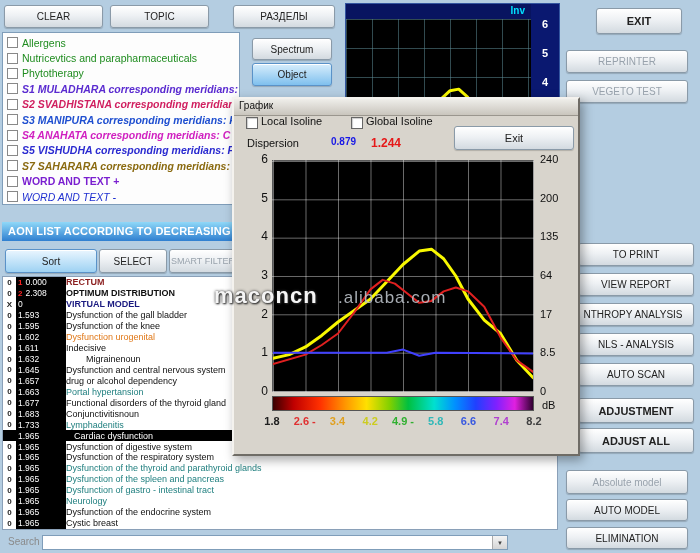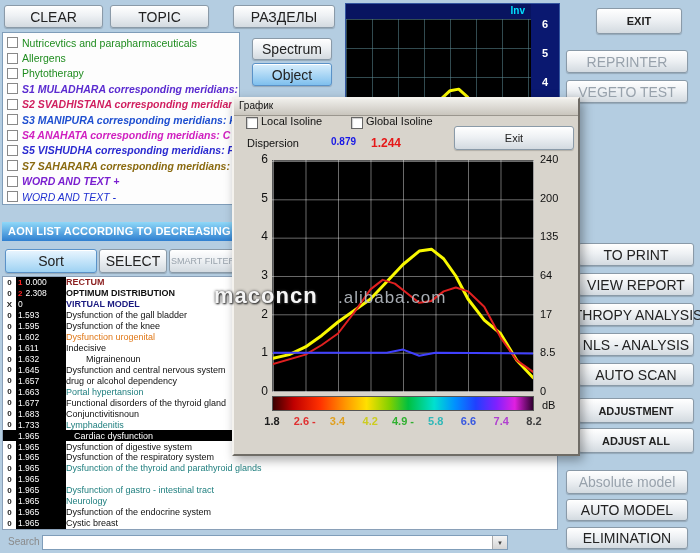--- a/index.html
+++ b/index.html
@@ -1,20 +1,20 @@
 <!DOCTYPE html>
 <html><head>
 <meta charset="utf-8">
 <style>
   html,body{margin:0;padding:0;}
   .root{position:relative;width:700px;height:553px;background:#b4cde1;overflow:hidden;
         font-family:"Liberation Sans",sans-serif;color:#222;}
   .btn{position:absolute;display:flex;align-items:center;justify-content:center;
        background:linear-gradient(180deg,#ffffff,#eef1f4 45%,#d3dae0);
-       border:1px solid #8a9aa8;border-radius:3px;font-size:14px;color:#222;cursor:pointer;
+       border:1px solid #8a9aa8;border-radius:3px;font-size:10px;color:#222;cursor:pointer;
        box-shadow:inset 0 1px 0 #fff,0 1px 1px rgba(0,0,0,.18);white-space:nowrap;}
   .btn.bold{font-weight:bold;font-size:11px;}
   .btn.disabled{color:#98a2ac;}
   .btn-blue{background:linear-gradient(180deg,#d8eefc,#7fc0ee);border-color:#5a92c8;}
   .btn-sort{background:linear-gradient(180deg,#eaf6ff,#9ed2f3);border-color:#5a92c8;}
   .tree{position:absolute;left:2px;top:32px;width:238px;height:173px;background:#fdfdfd;
         border:1px solid #7f9db9;overflow:hidden;padding:2px 0 0 2px;box-sizing:border-box;z-index:1;}
   .titem{display:flex;align-items:center;height:15.4px;font-size:10.5px;gap:4px;white-space:nowrap;}
   .cb{width:9px;height:9px;border:1px solid #888;background:#fff;flex:none;margin-left:2px;}
   .banner{position:absolute;left:2px;top:222px;width:556px;height:19px;z-index:1;
@@ -81,28 +81,28 @@
 
 <div class="root">
 
   <div class="btn" style="left:4px;top:5px;width:97px;height:21px">CLEAR</div>
   <div class="btn" style="left:110px;top:5px;width:97px;height:21px">TOPIC</div>
   <div class="btn" style="left:233px;top:5px;width:100px;height:21px">РАЗДЕЛЫ</div>
 
   <div class="tree" id="tree">
       <div class="titem">
         <span class="cb"></span>
+        <span style="color: rgb(31, 140, 31);">Allergens</span>
+      </div>
+      <div class="titem">
+        <span class="cb"></span>
         <span style="color: rgb(31, 140, 31);">Nutricevtics and parapharmaceuticals</span>
       </div>
       <div class="titem">
         <span class="cb"></span>
-        <span style="color: rgb(31, 140, 31);">Allergens</span>
-      </div>
-      <div class="titem">
-        <span class="cb"></span>
         <span style="color: rgb(31, 140, 31);">Phytotherapy</span>
       </div>
       <div class="titem">
         <span class="cb"></span>
         <span style="color: rgb(90, 43, 208); font-weight: bold; font-style: italic;">S1 MULADHARA corresponding meridians: RP +</span>
       </div>
       <div class="titem">
         <span class="cb"></span>
         <span style="color: rgb(208, 31, 95); font-weight: bold; font-style: italic;">S2 SVADHISTANA corresponding meridians: R</span>
       </div>
@@ -117,21 +117,21 @@
       <div class="titem">
         <span class="cb"></span>
         <span style="color: rgb(42, 42, 208); font-weight: bold; font-style: italic;">S5 VISHUDHA corresponding meridians: P + GI</span>
       </div>
       <div class="titem">
         <span class="cb"></span>
         <span style="color: rgb(138, 106, 16); font-weight: bold; font-style: italic;">S7 SAHARARA corresponding meridians: VC +</span>
       </div>
       <div class="titem">
         <span class="cb"></span>
-        <span style="color: rgb(122, 31, 208); font-weight: bold; font-style: italic;">WORD AND TEXT +</span>
+        <span style="color: rgb(122, 31, 208); font-weight: bold; ">WORD AND TEXT +</span>
       </div>
       <div class="titem">
         <span class="cb"></span>
         <span style="color: rgb(31, 47, 208); font-weight: normal; font-style: italic;">WORD AND TEXT -</span>
       </div>
     </div>
 
   <div class="btn" style="left:252px;top:38px;width:78px;height:20px">Spectrum</div>
   <div class="btn btn-blue" style="left:252px;top:63px;width:78px;height:21px">Object</div>
 
@@ -286,20 +286,21 @@
         <span class="strip">
           <span class="val">1.965</span>
         </span>
         <span class="name" style="color: rgb(31, 127, 127);">Dysfunction of the thyroid and parathyroid glands</span>
       </div>
       <div class="trow">
         <span class="c0">0</span>
         <span class="strip">
           <span class="val">1.965</span>
         </span>
+        <span class="name" style="color: rgb(31, 127, 127);">Dysfunction of the spleen and pancreas</span>
       </div>
       <div class="trow">
         <span class="c0">0</span>
         <span class="strip">
           <span class="val">1.965</span>
         </span>
         <span class="name" style="color: rgb(31, 127, 127);">Dysfunction of gastro - intestinal tract</span>
       </div>
       <div class="trow">
         <span class="c0">0</span>

